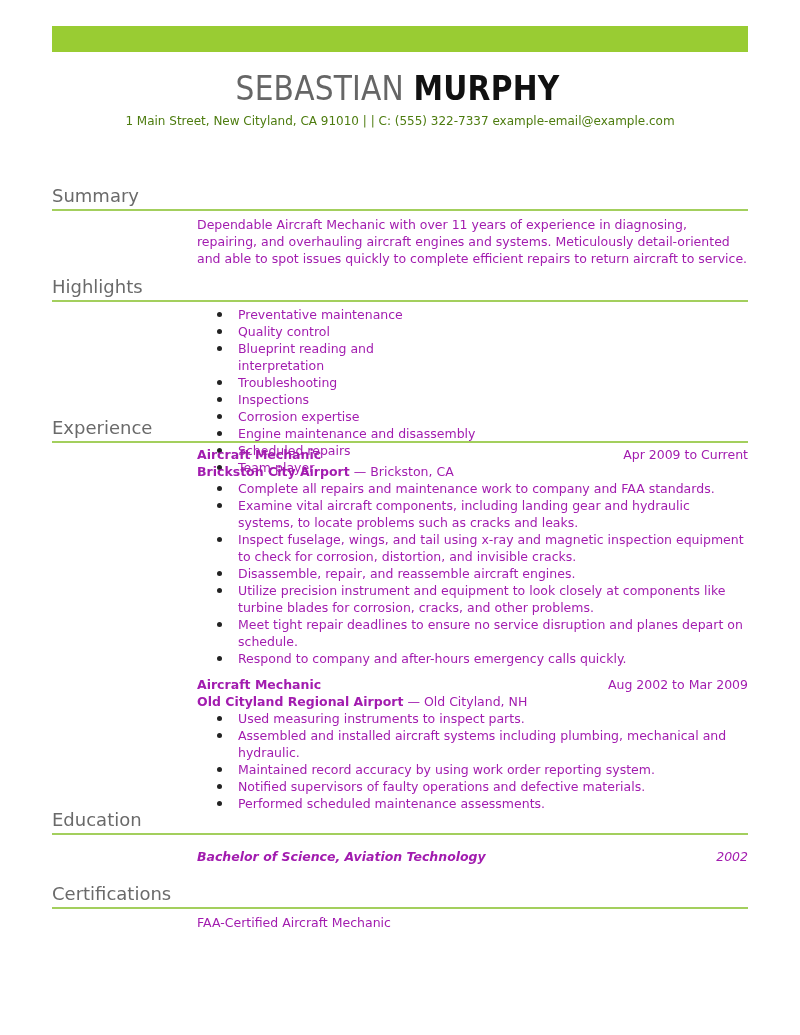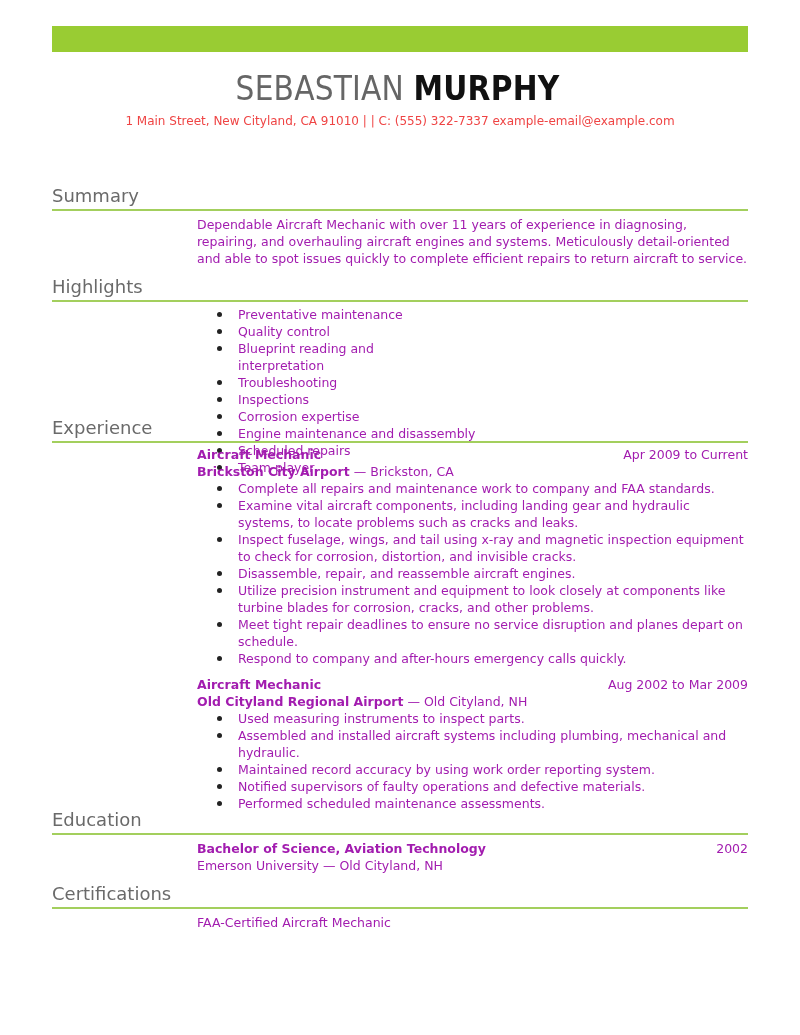--- a/index.html
+++ b/index.html
@@ -27,21 +27,21 @@
       font-stretch: condensed;
     }
     .name .first { color: #666666; }
     .name .last { color: #111111; font-weight: bold; }
     .contact {
       position: absolute;
       left: 0; right: 0; top: 113px;
       text-align: center;
       font-size: 12px;
       line-height: 16px;
-      color: #ef4444;
+      color: #4d7c0f;
     }
     .section {
       position: absolute;
       left: 52px;
       width: 696px;
     }
     .section-header {
       font-size: 18px;
       line-height: 22px;
       color: #6a6a6a;
@@ -77,21 +77,21 @@
     .job { padding-top: 3px; }
     .job + .job { padding-top: 9px; }
     .job-row {
       display: flex;
       justify-content: space-between;
     }
     .bold { font-weight: bold; }
     .dash { display: inline-block; margin: 0 4px; }
     .job ul { list-style: none; }
 
-    .edu { padding-top: 5px; }
+    .edu { padding-top: 13px; font-style: italic; }
     .cert { padding-top: 5px; }
   </style>
 </head>
 <body>
 
 <div class="top-bar"></div>
 
 <div class="name">
   <span class="first">SEBASTIAN</span>
   <span class="last">MURPHY</span>
@@ -163,23 +163,20 @@
   </div>
 </div>
 
 <div class="section" style="top:764px;">
   <div class="section-header">Education</div>
   <div class="content edu">
     <div class="job-row">
       <span class="bold"><span>Bachelor of Science</span><span>,</span> <span>Aviation Technology</span></span>
       <span>2002</span>
     </div>
-    <div>
-      <span>Emerson University</span><span class="dash">—</span><span>Old Cityland, NH</span>
-    </div>
   </div>
 </div>
 
 <div class="section" style="top:838px;">
   <div class="section-header">Certifications</div>
   <div class="content cert">
     <div>FAA-Certified Aircraft Mechanic</div>
   </div>
 </div>
 

